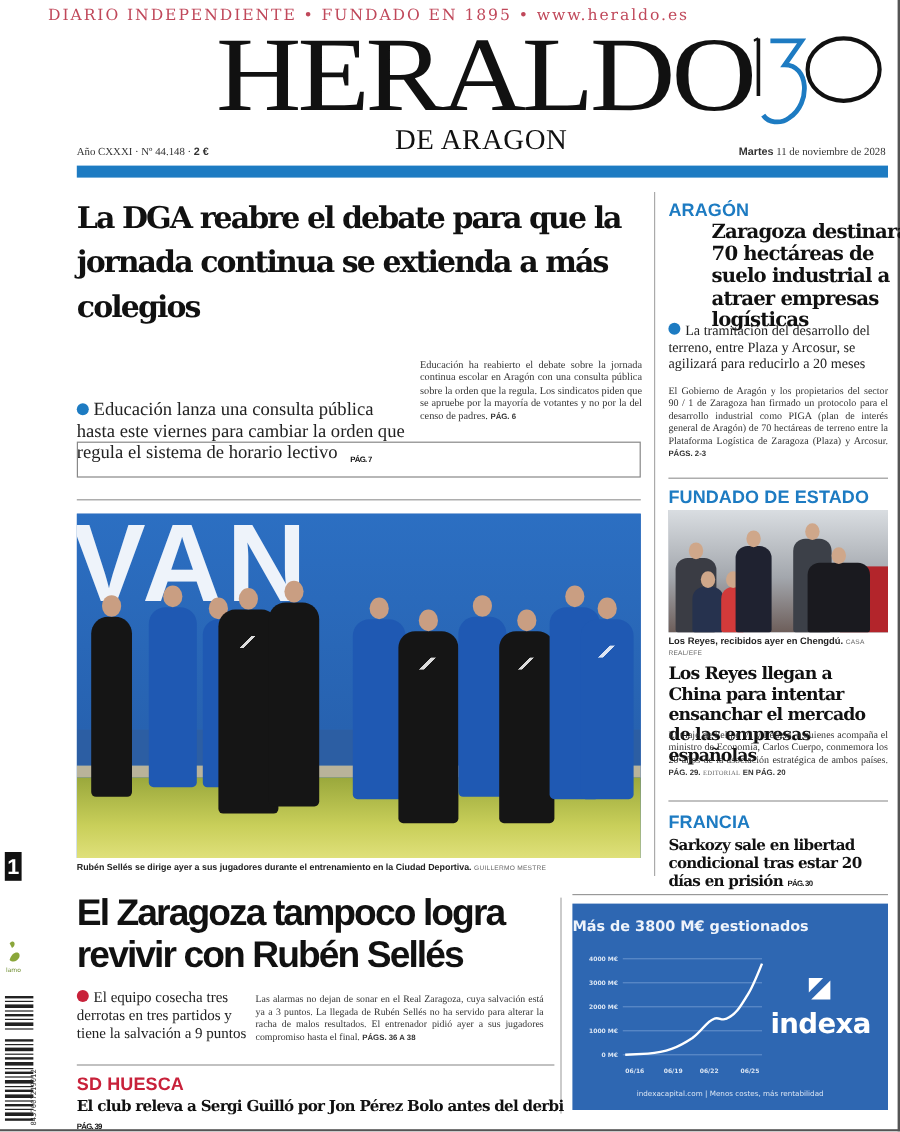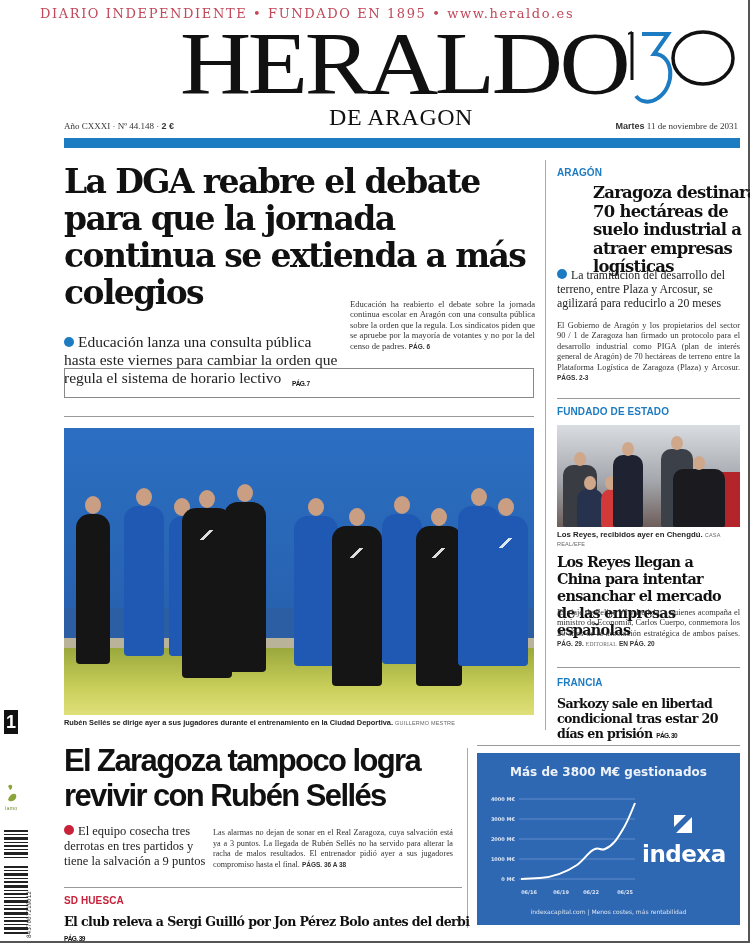--- a/index.html
+++ b/index.html
@@ -12,21 +12,21 @@
   .logo { position: absolute; top: 20px; left: 180px; font-family: "Liberation Serif", serif; font-size: 88px; line-height: 88px; letter-spacing: -3px; color: #111; transform: scaleX(1.12); transform-origin: left top; }
   .logo-130 { position: absolute; top: 26px; left: 628px; width: 110px; height: 84px; }
   .sublogo { position: absolute; top: 104px; left: 0; width: 802px; text-align: center; font-family: "Liberation Serif", serif; font-size: 24px; letter-spacing: 0.5px; color: #111; }
   .edition { position: absolute; top: 121px; left: 64px; font-size: 9px; color: #333; }
   .edition b { font-family: "Liberation Sans", sans-serif; }
   .date { position: absolute; top: 121px; right: 12px; font-size: 9px; color: #333; }
   .date b { font-family: "Liberation Sans", sans-serif; }
   .blue-bar { position: absolute; top: 138px; left: 64px; width: 676px; height: 10px; background: #1d7bc2; }
 
   
-  .lead-title { position: absolute; top: 163px; left: 64px; width: 480px; font-family: "DejaVu Serif", serif; font-weight: bold; font-size: 33px; line-height: 37px; letter-spacing: -1.6px; color: #111; }
+  .lead-title { position: absolute; top: 163px; left: 64px; width: 480px; font-family: "DejaVu Serif", serif; font-weight: bold; font-size: 25px; line-height: 37px; letter-spacing: -1.6px; color: #111; }
   .lead-sub { position: absolute; top: 296px; left: 64px; width: 275px; font-size: 15.5px; line-height: 18px; color: #222; margin-top: 37px; }
   .dot { display: inline-block; width: 10px; height: 10px; border-radius: 50%; margin-right: 4px; vertical-align: 0; }
   .dot.blue { background: #1d7bc2; }
   .dot.red { background: #c8213a; }
   .lead-body { position: absolute; top: 299px; left: 350px; width: 185px; font-size: 8.6px; line-height: 10.4px; color: #333; text-align: justify; }
   .pag { font-family: "Liberation Sans", sans-serif; font-weight: bold; font-size: 6.5px; }
   .boxed { position: absolute; top: 368px; left: 64px; width: 470px; height: 30px; border: 1px solid #888; display: flex; align-items: center; justify-content: center; font-family: "DejaVu Serif", serif; font-weight: bold; font-size: 12px; letter-spacing: -0.6px; color: #111; }
   .rule-h { position: absolute; height: 1px; background: #999; }
   .rule-v { position: absolute; width: 1px; background: #aaa; }
 
@@ -42,21 +42,21 @@
   .person.black { background: #151515; }
   .person.blue { background: #1f59b3; }
   .person .mark { position: absolute; left: 50%; top: 22px; width: 16px; height: 10px; margin-left: -8px; background: linear-gradient(135deg, transparent 40%, #fff 40%, #fff 55%, transparent 55%); opacity: 0.85; }
   .photo-caption { position: absolute; top: 718px; left: 64px; width: 480px; font-family: "Liberation Sans", sans-serif; font-weight: bold; font-size: 7.4px; color: #222; }
   .credit { font-weight: normal; font-size: 5.5px; color: #666; letter-spacing: 0.2px; }
 
   
   .sport-title { position: absolute; top: 743px; left: 64px; width: 400px; font-family: Liberation Sans, sans-serif; font-weight: bold; font-size: 31px; line-height: 35px; letter-spacing: -1.6px; color: #111; }
   .sport-sub { position: absolute; top: 824px; left: 64px; width: 145px; font-size: 12.5px; line-height: 15px; color: #222; }
   .sport-body { position: absolute; top: 828px; left: 213px; width: 240px; font-size: 8.2px; line-height: 10.6px; color: #333; text-align: justify; }
-  .kicker { font-family: "Liberation Sans", sans-serif; font-weight: bold; font-size: 10px; letter-spacing: 0.1px; }
+  .kicker { font-family: "Liberation Sans", sans-serif; font-weight: bold; font-size: 15px; letter-spacing: 0.1px; }
   .kicker.blue { color: #1d7bc2; }
   .kicker.red { color: #c8213a; }
   .sdh-kicker { position: absolute; top: 895px; left: 64px; }
   .sdh-title { position: absolute; top: 914px; left: 64px; width: 420px; font-family: "DejaVu Serif", serif; font-weight: bold; font-size: 12.6px; letter-spacing: -0.6px; color: #111; }
 
   
   .rc { position: absolute; left: 557px; width: 183px; }
   .rc-k1 { top: 167px; }
   .rc-t1 { top: 184px; font-family: "DejaVu Serif", serif; font-weight: bold; font-size: 16.4px; line-height: 18.6px; letter-spacing: -0.7px; color: #111; margin-left: 36px; }
   .rc-s1 { top: 268px; font-size: 11.8px; line-height: 14px; color: #222; }
@@ -68,21 +68,21 @@
   .rc-photo .fig { position: absolute; border-radius: 10px 10px 2px 2px; }
   .rc-photo .fig .hd { position: absolute; width: 12px; height: 14px; border-radius: 50%; background: #cfa78a; left: 50%; margin-left: -6px; top: -13px; }
   .rc-caption { top: 530px; font-family: "Liberation Sans", sans-serif; font-weight: bold; font-size: 7.8px; color: #222; }
   .rc-t2 { top: 553px; font-family: "DejaVu Serif", serif; font-weight: bold; font-size: 14.4px; line-height: 17px; letter-spacing: -0.7px; color: #111; }
   .rc-b2 { top: 608px; font-size: 8.4px; line-height: 10.4px; color: #333; text-align: justify; }
   .rc-k3 { top: 677px; }
   .rc-t3 { top: 696px; font-family: "DejaVu Serif", serif; font-weight: bold; font-size: 12.6px; line-height: 15px; letter-spacing: -0.6px; color: #111; }
 
   
   .ad { position: absolute; top: 753px; left: 477px; width: 263px; height: 172px; background: #2e67b2; color: #fff; overflow: hidden; font-family: "DejaVu Sans", sans-serif; }
-  .ad-title { position: absolute; top: 12px; left: 0; width: 100%; text-align: center; font-weight: bold; font-size: 12px; color: #eef3fa; }
+  .ad-title { position: absolute; top: 12px; left: 0; width: 100%; text-align: left; font-weight: bold; font-size: 12px; color: #eef3fa; }
   .ad-chart { position: absolute; left: 8px; top: 38px; width: 160px; height: 110px; }
   .ad-brand { position: absolute; left: 165px; top: 88px; font-size: 23px; font-weight: bold; color: #fff; letter-spacing: -0.5px; }
   .ad-logo { position: absolute; left: 195px; top: 60px; width: 22px; height: 22px; }
   .ad-foot { position: absolute; top: 155px; left: 0; width: 100%; text-align: center; font-size: 6px; color: #dbe6f4; }
 
   
   .page-num { position: absolute; top: 710px; left: 4px; width: 14px; height: 24px; background: #111; color: #fff; font-family: "Liberation Sans", sans-serif; font-weight: bold; font-size: 18px; line-height: 24px; text-align: center; }
   .eco-icon { position: absolute; top: 780px; left: 4px; width: 18px; height: 32px; }
   .barcode { position: absolute; top: 830px; left: 4px; width: 24px; height: 108px; }
   .barcode-num { position: absolute; top: 938px; left: 25px; transform: rotate(-90deg); transform-origin: left top; font-family: "DejaVu Sans Mono", monospace; font-size: 6px; color: #333; white-space: nowrap; }
@@ -95,32 +95,33 @@
 <div class="tagline">DIARIO INDEPENDIENTE • FUNDADO EN 1895 • www.heraldo.es</div>
 <div class="logo">HERALDO</div>
 <svg class="logo-130" viewBox="0 0 110 84">
   <line x1="4" y1="6" x2="4" y2="54" stroke="#111" stroke-width="3"></line>
   <line x1="0" y1="8" x2="4" y2="6" stroke="#111" stroke-width="2"></line>
   <path d="M14 8 L40 8 L26 28 C46 28 48 60 30 72 C22 78 12 76 8 70" fill="none" stroke="#1d7bc2" stroke-width="4"></path>
   <ellipse cx="75" cy="32" rx="30" ry="26" fill="none" stroke="#111" stroke-width="3.5"></ellipse>
 </svg>
 <div class="sublogo">DE ARAGON</div>
 <div class="edition"><span>Año CXXXI · Nº 44.148 · </span><b>2 €</b></div>
-<div class="date"><b>Martes</b> <span>11 de noviembre de 2031</span></div>
+<div class="date"><b>Martes</b> <span>11 de noviembre de 2028</span></div>
 <div class="blue-bar"></div>
 
 <h1 class="lead-title">La DGA reabre el debate para que la jornada continua se extienda a más colegios</h1>
 <div class="lead-sub"><span class="dot blue"></span><span>Educación lanza una consulta pública hasta este viernes para cambiar la orden que regula el sistema de horario lectivo</span></div>
 <div class="lead-body"><span>Educación ha reabierto el debate sobre la jornada continua escolar en Aragón con una consulta pública sobre la orden que la regula. Los sindicatos piden que se apruebe por la mayoría de votantes y no por la del censo de padres.</span> <span class="pag">PÁG. 6</span></div>
 <div class="boxed">&nbsp;<span class="pag">PÁG. 7</span></div>
 <div class="rule-h" style="top:416px;left:64px;width:470px;"></div>
 <div class="rule-v" style="top:160px;left:545px;height:570px;"></div>
 
 <div class="photo">
   <div class="wall"></div>
+  <div class="big-letters">VAN</div>
   <div class="lower-wall"></div>
   <div class="fence"></div>
   <div class="grass"></div>
   <div class="person black" style="left:12px;top:86px;width:34px;height:150px;">
       <div class="head"></div>
     </div>
   <div class="person blue" style="left:60px;top:78px;width:40px;height:150px;">
       <div class="head"></div>
     </div>
   <div class="person blue" style="left:105px;top:88px;width:26px;height:140px;">

